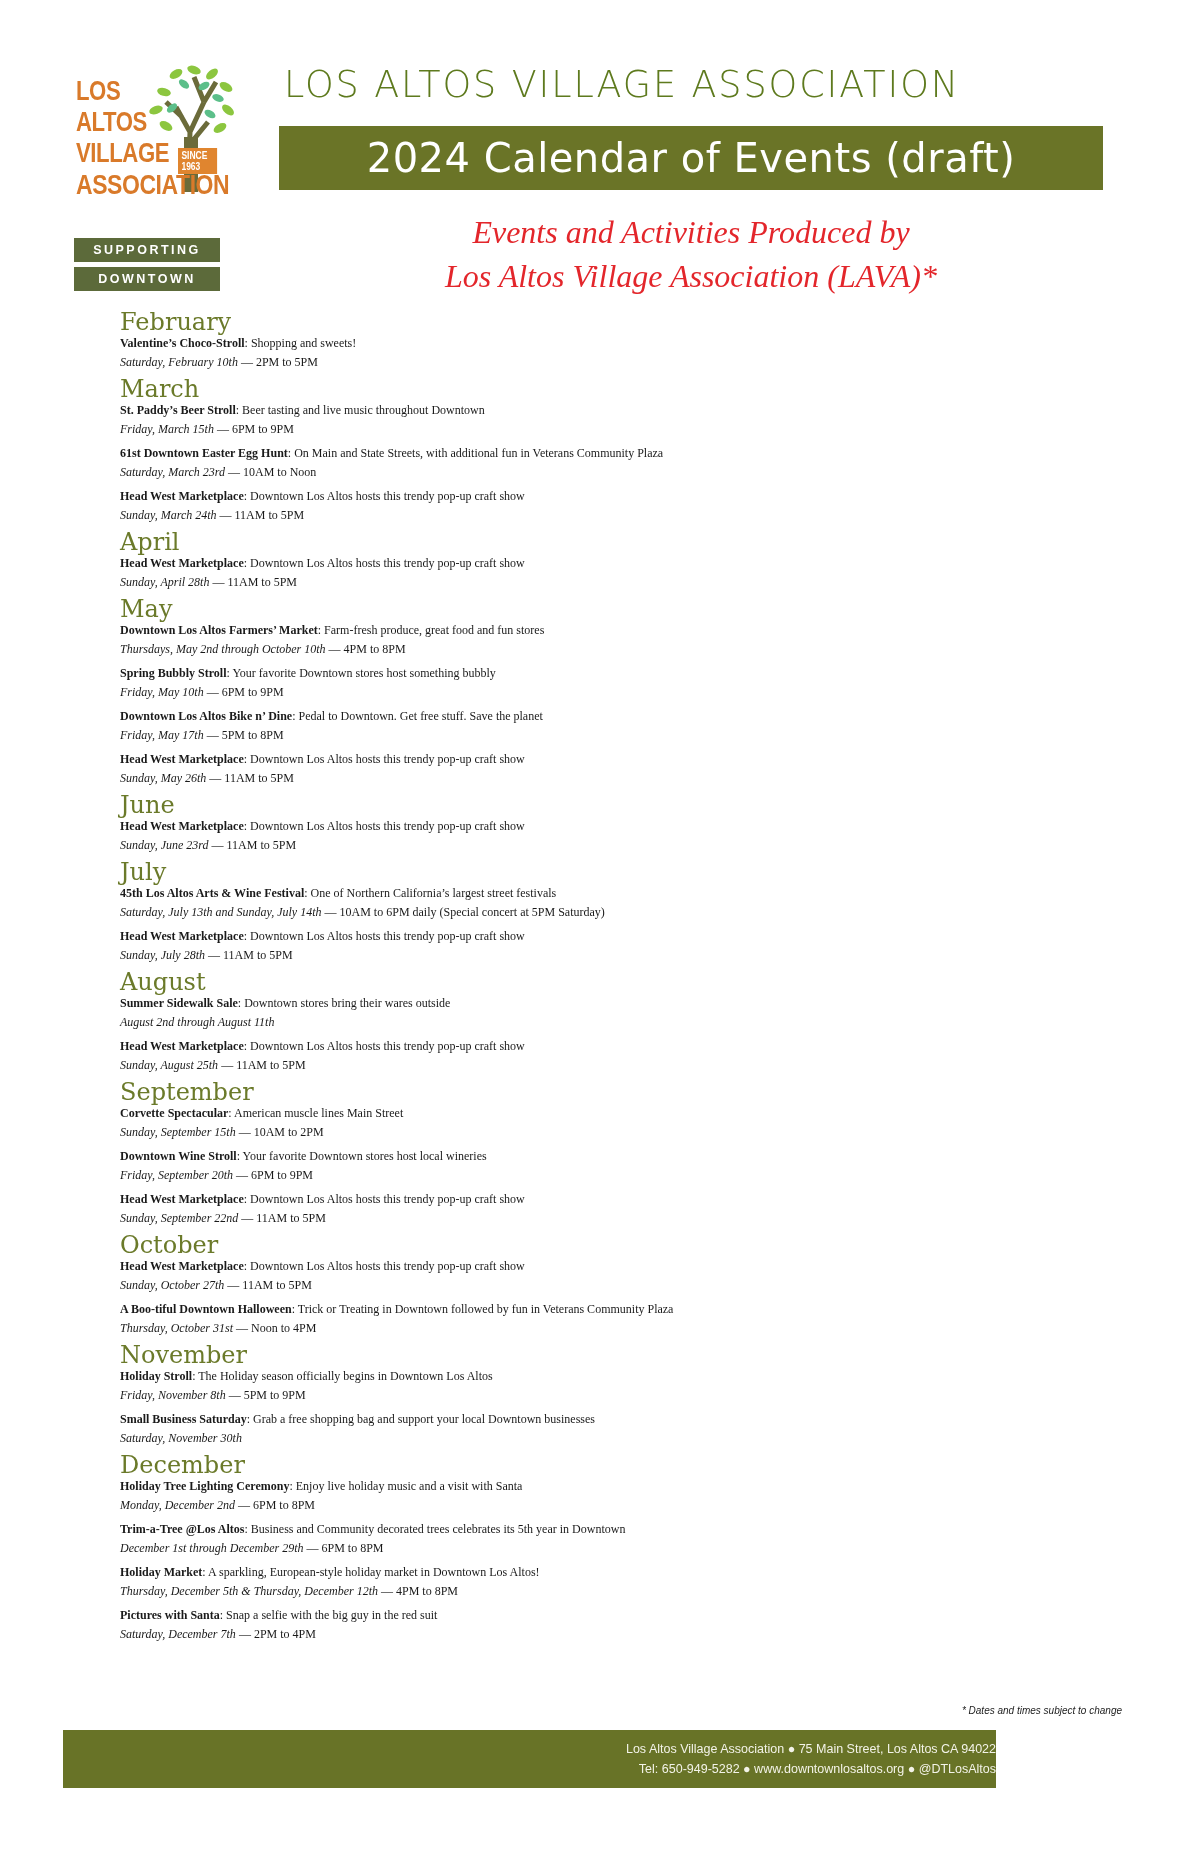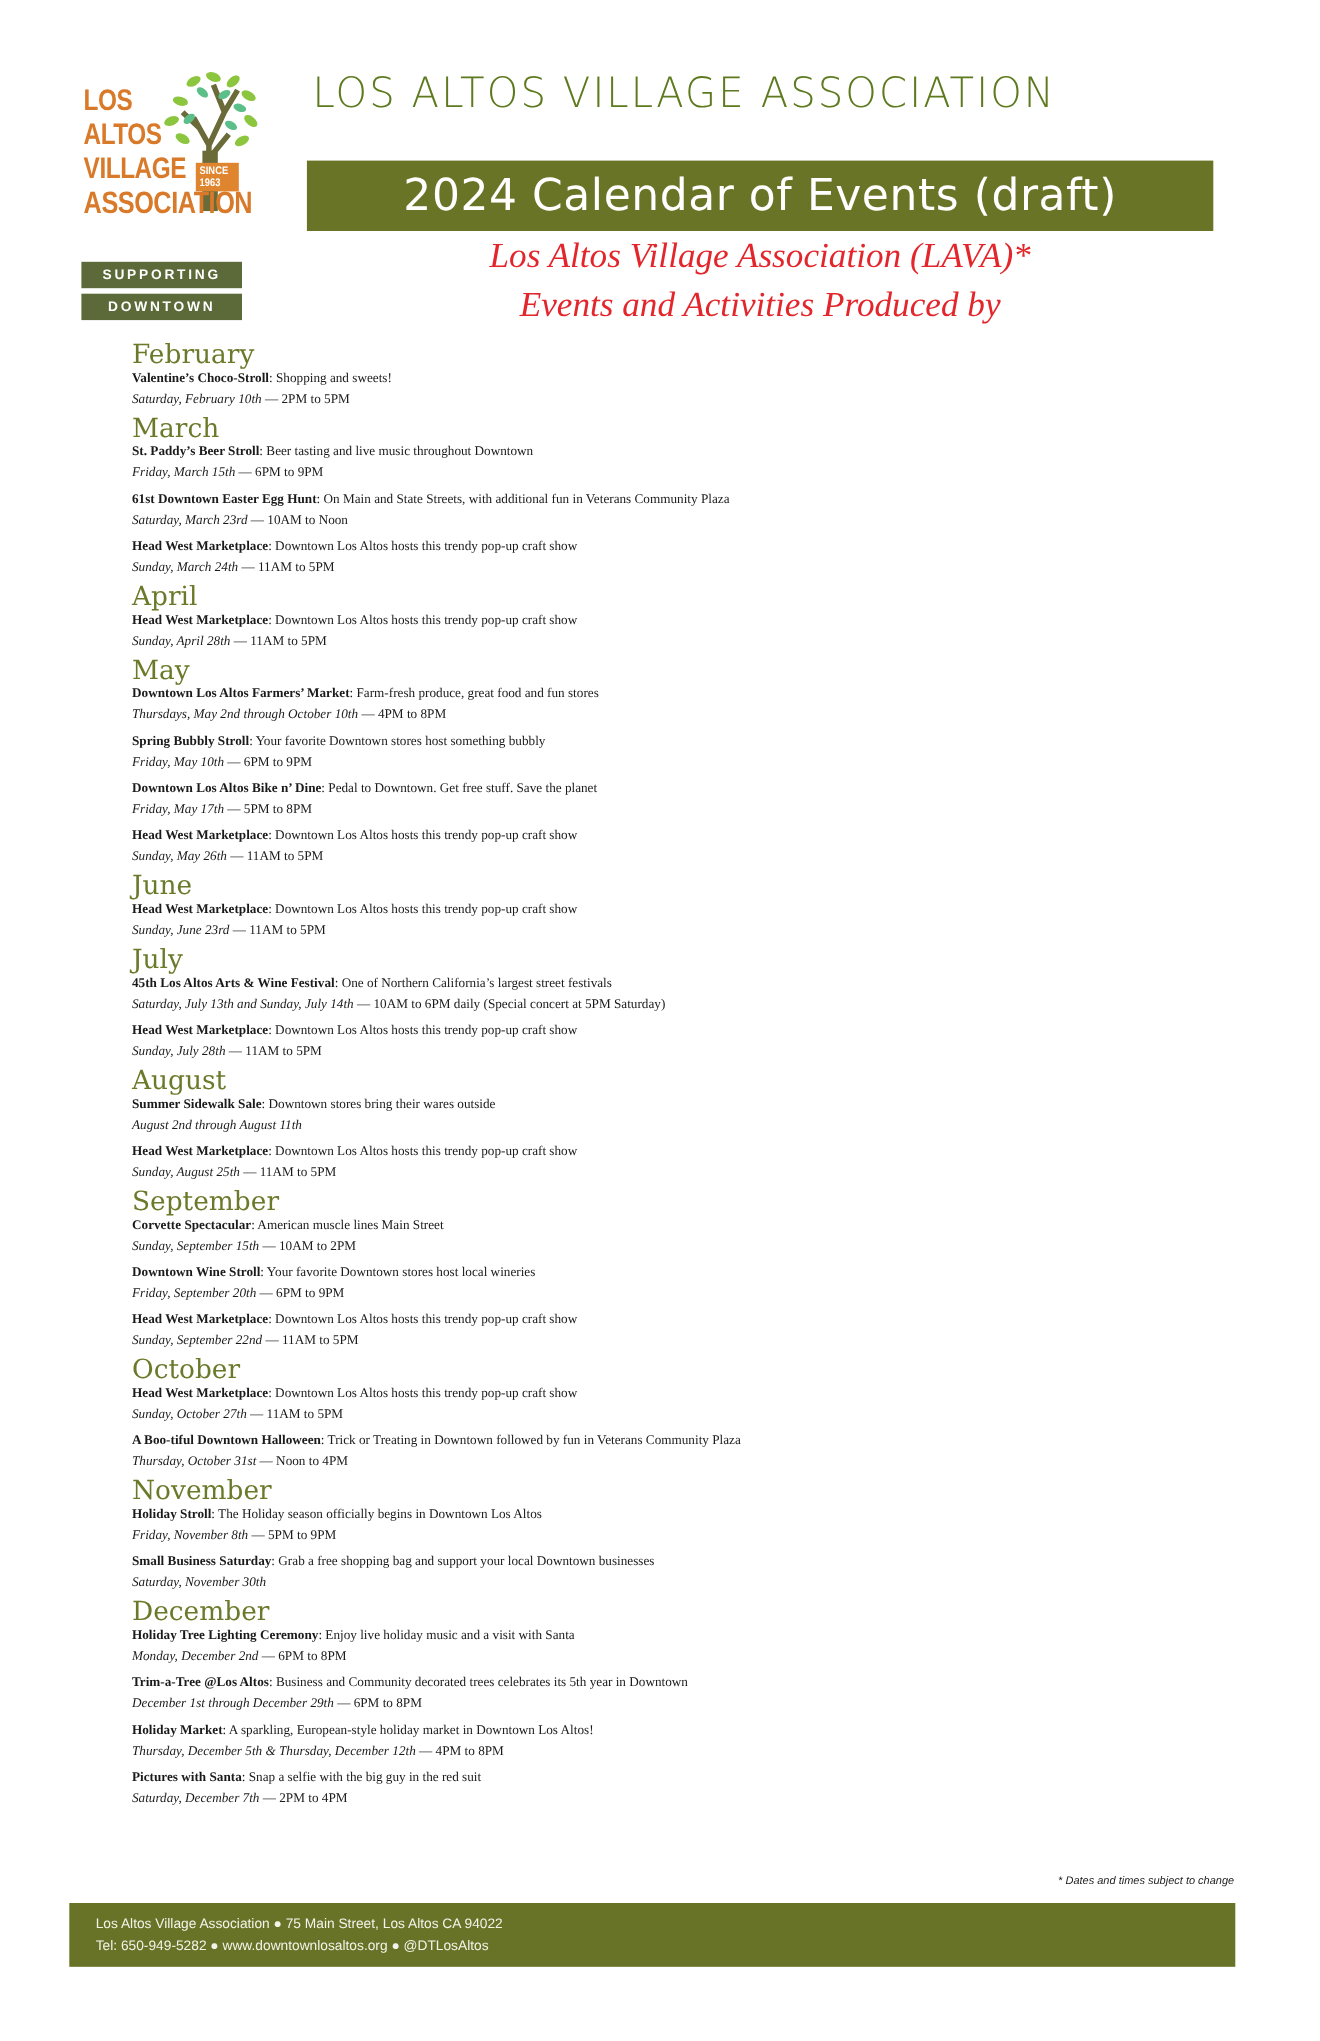--- a/index.html
+++ b/index.html
@@ -11,35 +11,35 @@
   .logo-words .w { display:block; }
   .logo-words .w.big { font-size:28px; }
   .logo-tree { position:absolute; left:72px; top:0px; width:90px; height:130px; }
   .logo-since { position:absolute; left:104px; top:86px; background:#e0852f; color:#fff; font-family:"Liberation Sans", sans-serif; font-weight:bold; font-size:10px; padding:2px 4px; transform:scaleX(0.85); transform-origin:left top; }
   .logo-bar { position:absolute; left:0; width:146px; height:24px; background:#5c6a3a; color:#fff; font-family:"Liberation Sans", sans-serif; font-weight:bold; font-size:12.5px; letter-spacing:2.5px; text-align:center; line-height:24px; }
   .logo-bar.b1 { top:176px; }
   .logo-bar.b2 { top:205px;text-align:center; }
 
   
   .org-name { position:absolute; left:284px; top:62px; width:830px; font-family:"DejaVu Sans", sans-serif; font-size:38px; color:#5e7a1e; letter-spacing:2px; font-weight:300; white-space:nowrap; transform:scaleX(0.96); transform-origin:left top; }
-  .title-bar { position:absolute; left:279px; top:126px; width:824px; height:64px; background:#6a7427; color:#ffffff; font-family:"DejaVu Sans", sans-serif; font-size:40px; text-align:center; line-height:64px; letter-spacing:0.5px;margin-top:20px; }
+  .title-bar { position:absolute; left:279px; top:126px; width:824px; height:64px; background:#6a7427; color:#ffffff; font-family:"DejaVu Sans", sans-serif; font-size:40px; text-align:center; line-height:64px; letter-spacing:0.5px; }
   .subtitle { position:absolute; left:279px; top:210px; width:824px; text-align:center; color:#e3262b; font-family:"Liberation Serif", serif; font-style:italic; font-size:32px; line-height:44px; }
 
   
   .content { position:absolute; left:120px; top:310px; width:1000px; }
   .month { font-family:"DejaVu Serif", serif; color:#6b7a2a; font-size:24px; line-height:24px; margin:0; }
   .event { font-size:12px; line-height:19px; margin-bottom:5px; font-family:Liberation Serif, serif; }
   .event .name { font-weight:bold; }
   .event .desc { }
   .event .when { font-style:italic; }
   .event .time { font-style:normal; }
   .event .line { display:block; white-space:nowrap; }
 
   .footnote { position:absolute; right:78px; top:1705px; font-family:"Liberation Sans", sans-serif; font-style:italic; font-size:10px; color:#222; }
-  .footer { position:absolute; left:63px; top:1730px; width:1060px; height:58px; background:#687327; color:#f3f3e8; font-family:"Liberation Sans", sans-serif; font-size:12.5px; text-align:left; line-height:20px; padding-top:9px; box-sizing:border-box;padding-left:24px; }
+  .footer { position:absolute; left:63px; top:1730px; width:933px; height:58px; background:#687327; color:#f3f3e8; font-family:"Liberation Sans", sans-serif; font-size:12.5px; text-align:right; line-height:20px; padding-top:9px; box-sizing:border-box;padding-left:24px; }
 </style>
 </head>
 <body>
 
 <div class="logo">
   <svg class="logo-tree" viewBox="0 0 90 130">
     <path d="M42 130 L44 70 L30 45 M44 70 L58 40 M44 82 L62 60 M36 55 L20 40 M58 40 L70 20 M58 40 L48 15" stroke="#6b6b3a" stroke-width="5" fill="none"></path>
     <rect x="38" y="75" width="14" height="55" fill="#6b6b3a"></rect>
     <g fill="#8cc63f">
       <ellipse cx="30" cy="12" rx="7" ry="4" transform="rotate(-30 30 12)"></ellipse>
@@ -67,22 +67,22 @@
     <span class="w big">ASSOCIATION</span>
   </div>
   <div class="logo-since">SINCE 1963</div>
   <div class="logo-bar b1">SUPPORTING</div>
   <div class="logo-bar b2">DOWNTOWN</div>
 </div>
 
 <div class="org-name">LOS ALTOS VILLAGE ASSOCIATION</div>
 <div class="title-bar">2024 Calendar of Events (draft)</div>
 <div class="subtitle">
+  <div>Events and Activities Produced by</div>
   <div>Los Altos Village Association (LAVA)*</div>
-  <div>Events and Activities Produced by</div>
 </div>
 
 <div class="content" id="content">
     <div>
       <div class="month">February</div>
       <div class="event">
         <span class="line"><span class="name">Valentine’s Choco-Stroll</span><span class="desc">: Shopping and sweets!</span></span>
         <span class="line"><span class="when">Saturday, February 10th</span><span class="time"> — 2PM to 5PM</span></span>
       </div>
     </div>

